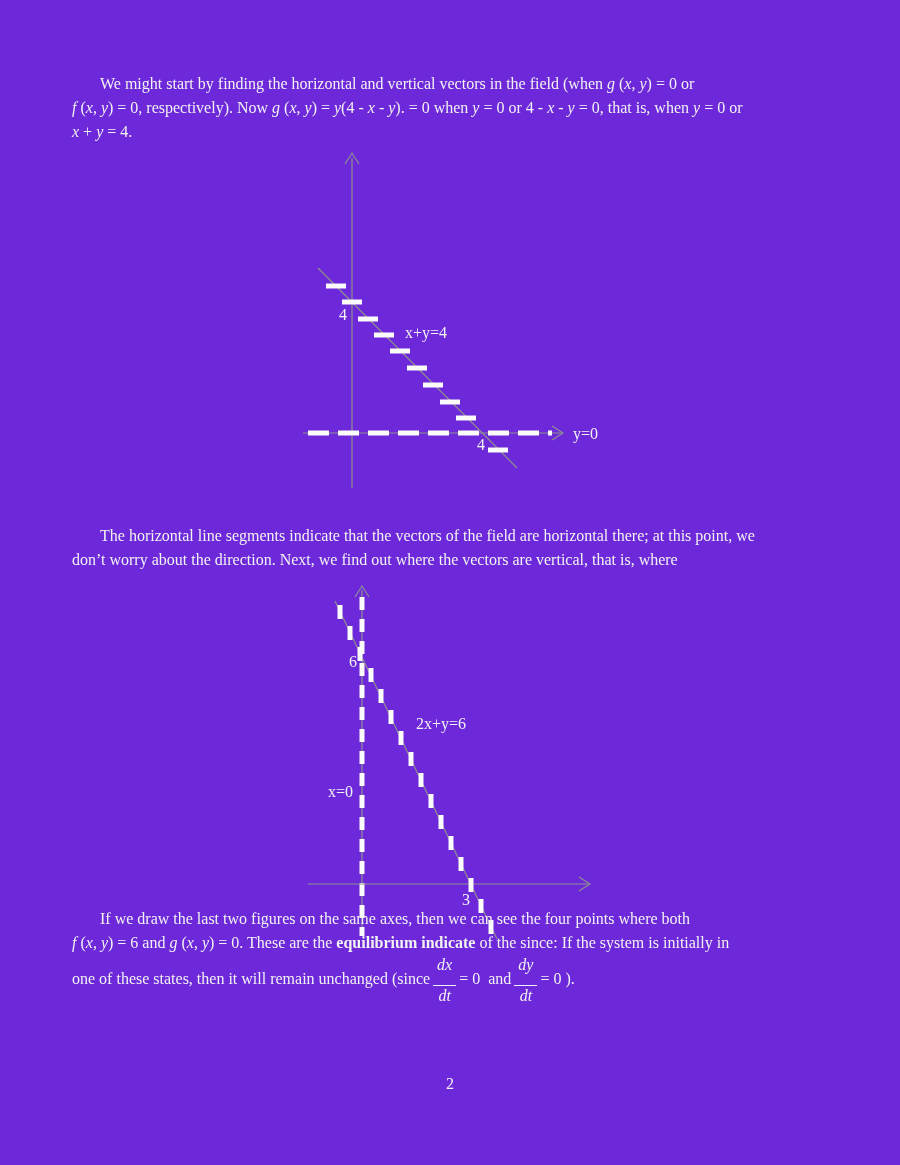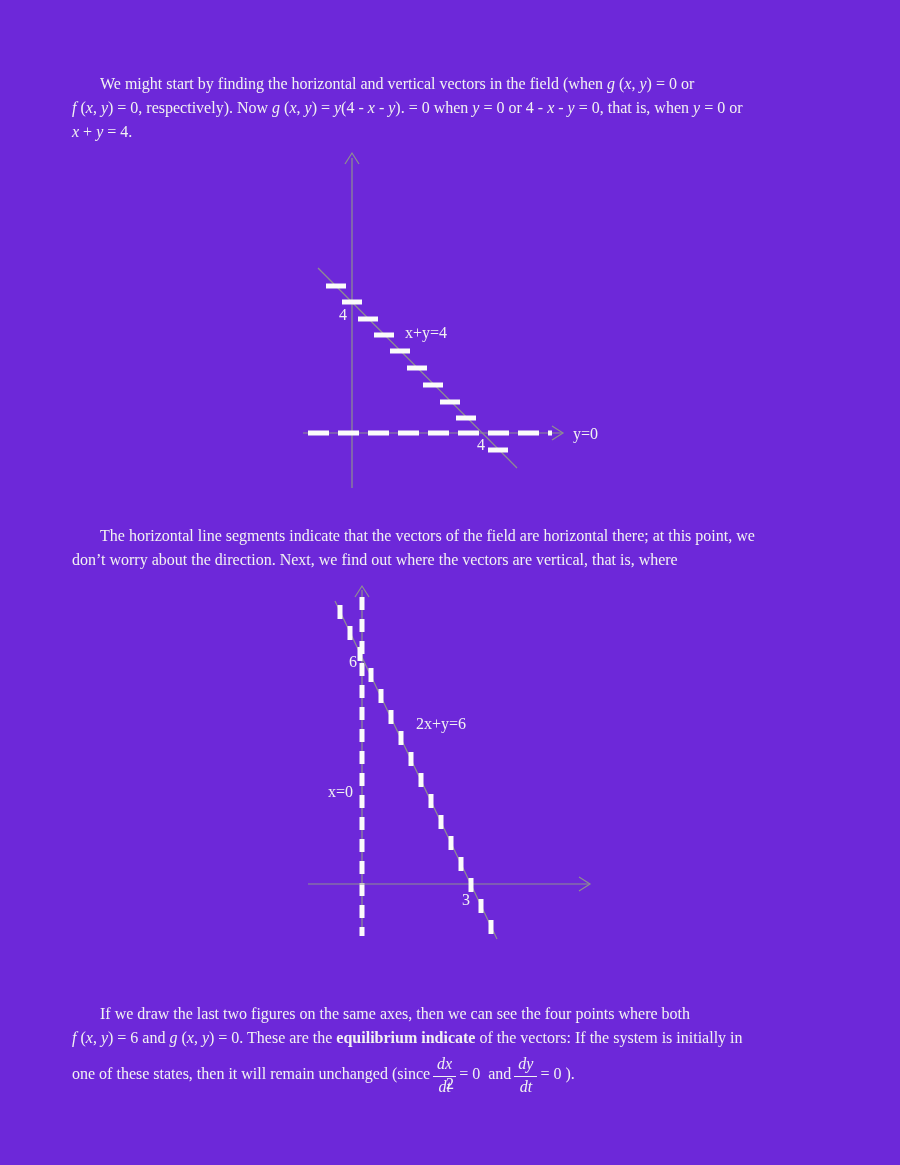--- a/index.html
+++ b/index.html
@@ -11,21 +11,21 @@
   .para{position:absolute;white-space:nowrap;}
   .line{height:24px;line-height:24px;}
   .line.indent{padding-left:28px;}
   .line.tall{height:48px;line-height:48px;}
   .i{font-style:italic;}
   .b{font-weight:bold;}
   .frac{
     display:inline-block;vertical-align:middle;text-align:center;
     line-height:1.1;font-style:italic;margin:0 3px;
   }
-  .frac .num{display:block;border-bottom:1.5px solid #f2f2f2;padding:0 4px 4px;}
+  .frac .num{display:block;border-bottom:1.5px solid #f2f2f2;padding:0 4px 11px;}
   .frac .den{display:block;padding-top:1px;}
   .fig{position:absolute;}
   .fig .axis{stroke:#8f8f8f;stroke-width:1.2;fill:none;}
   .fig .dash{stroke:#fbfbfb;stroke-width:5;fill:none;}
   .fig text{fill:#f2f2f2;font-family:"Liberation Serif",serif;font-size:16px;}
   .pageno{position:absolute;left:0;width:100%;top:1075px;text-align:center;}
 </style>
 </head>
 <body>
 
@@ -101,21 +101,21 @@
       <line class="dash" x1="471" y1="878" x2="471" y2="892"></line>
       <line class="dash" x1="481" y1="899" x2="481" y2="913"></line>
       <line class="dash" x1="491" y1="920" x2="491" y2="934"></line>
     </g>
     <text x="357" y="667" text-anchor="end">6</text>
     <text x="441" y="729" text-anchor="middle">2x+y=6</text>
     <text x="328" y="797">x=0</text>
     <text x="466" y="905" text-anchor="middle">3</text>
   </svg>
 
-  <div class="para" style="left:72px;top:1002px">
+  <div class="para" style="left:72px;top:907px">
     <div class="line indent"><span>If we draw the last two figures on the same axes, then we can see the four points where both</span></div>
-    <div class="line"><span class="i">f</span><span> (</span><span class="i">x</span><span>, </span><span class="i">y</span><span>) = 6 and </span><span class="i">g</span><span> (</span><span class="i">x</span><span>, </span><span class="i">y</span><span>) = 0. These are the </span><span class="b">equilibrium indicate</span><span> of the vectors: If the system is initially in</span></div>
+    <div class="line"><span class="i">f</span><span> (</span><span class="i">x</span><span>, </span><span class="i">y</span><span>) = 6 and </span><span class="i">g</span><span> (</span><span class="i">x</span><span>, </span><span class="i">y</span><span>) = 0. These are the </span><span class="b">equilibrium indicate</span><span> of the since: If the system is initially in</span></div>
     <div class="line tall"><span>one of these states, then it will remain unchanged (since</span><span class="frac"><span class="num">dx</span><span class="den">dt</span></span><span>= 0 &nbsp;and</span><span class="frac"><span class="num">dy</span><span class="den">dt</span></span><span>= 0 ).</span></div>
   </div>
 
   <div class="pageno">2</div>
 
 </div>
 
 </body></html>

